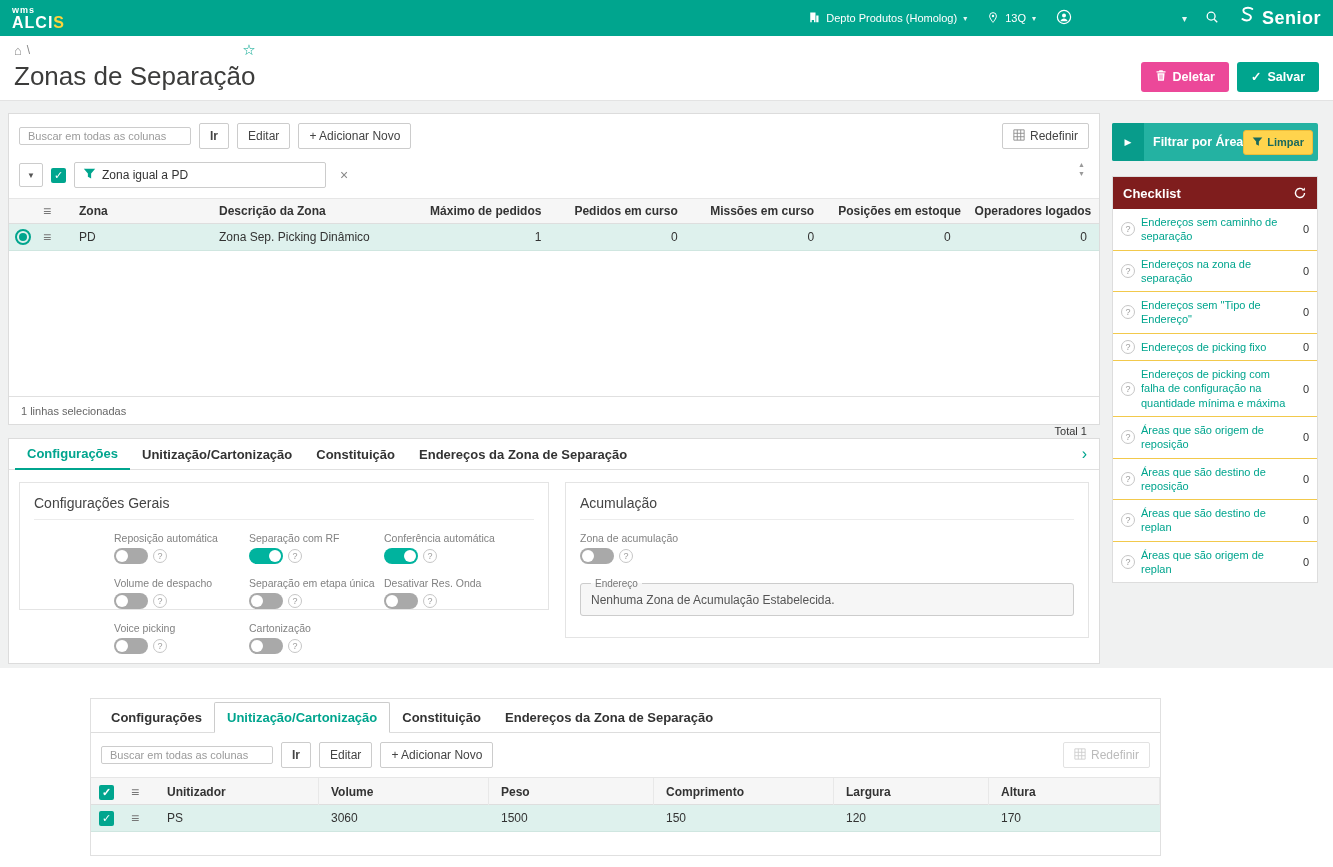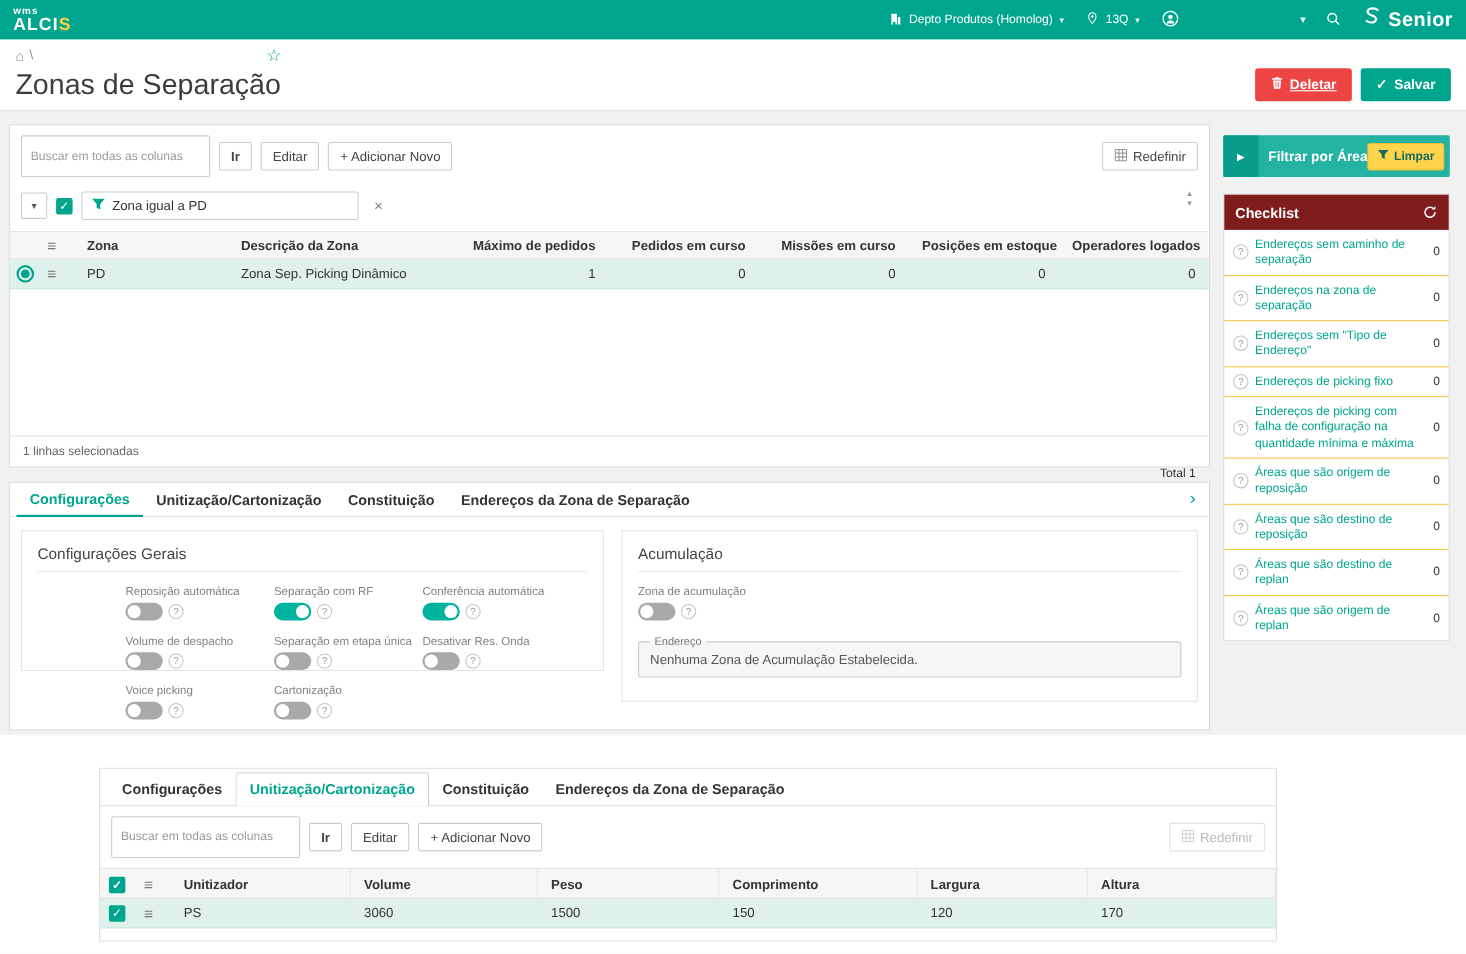--- a/index.html
+++ b/index.html
@@ -28,32 +28,32 @@
   .crumb-row { display:flex; align-items:center; height:18px; font-size:12px; color:#8a8a8a; }
   .crumb-home { font-size:13px; cursor:pointer; }
   .crumb-sep { margin-left:5px; }
   .fav-star { margin-left:212px; color:#00a58e; font-size:15px; cursor:pointer; }
   .title-row { display:flex; align-items:center; margin-top:2px;gap:24px; }
   .page-title { font-size:26px; font-weight:400; color:#3c3c3b; }
   .head-actions { margin-left:auto; display:flex; gap:8px; }
   .btn-danger, .btn-primary { border:none; border-radius:3px; height:30px; padding:0 14px;
     color:#fff; font-size:12.5px; font-weight:bold; display:flex; align-items:center; gap:6px; cursor:pointer;
     font-family:inherit; }
-  .btn-danger { background:#ef4444;text-decoration:underline; }
+  .btn-danger { background:#ec4899; }
   .btn-primary { background:#00a58e; }
 
   
   .main-bg { position:absolute; top:100px; left:0; width:1333px; height:568px; background:#f0f1f1; border-top:1px solid #e3e3e3; }
 
   .card { background:#fff; border:1px solid #dcdcdc; }
   .grid-card { position:absolute; left:8px; top:12px; width:1092px; height:312px; display:flex; flex-direction:column; }
 
   
   .gtoolbar { display:flex; align-items:center; gap:8px; padding:9px 10px; }
-  .search-input { width:172px; height:38px; border:1px solid #ccc; border-radius:2px; padding:0 8px;
+  .search-input { width:172px; height:18px; border:1px solid #ccc; border-radius:2px; padding:0 8px;
     font-size:11px; color:#555; font-family:inherit; }
   .search-input::placeholder { color:#9a9a9a; }
   .btn { height:26px; background:#fff; border:1px solid #ccc; border-radius:2px; padding:0 10px;
     font-size:12px; color:#444; cursor:pointer; display:flex; align-items:center; gap:5px; font-family:inherit; }
   .btn-ir { font-weight:bold; }
   .btn-right { margin-left:auto; }
   .btn[disabled] { color:#bbb; border-color:#e2e2e2; cursor:default; }
 
   
   .filter-row { display:flex; align-items:center; gap:8px; padding:4px 10px 10px 10px; position:relative; }

